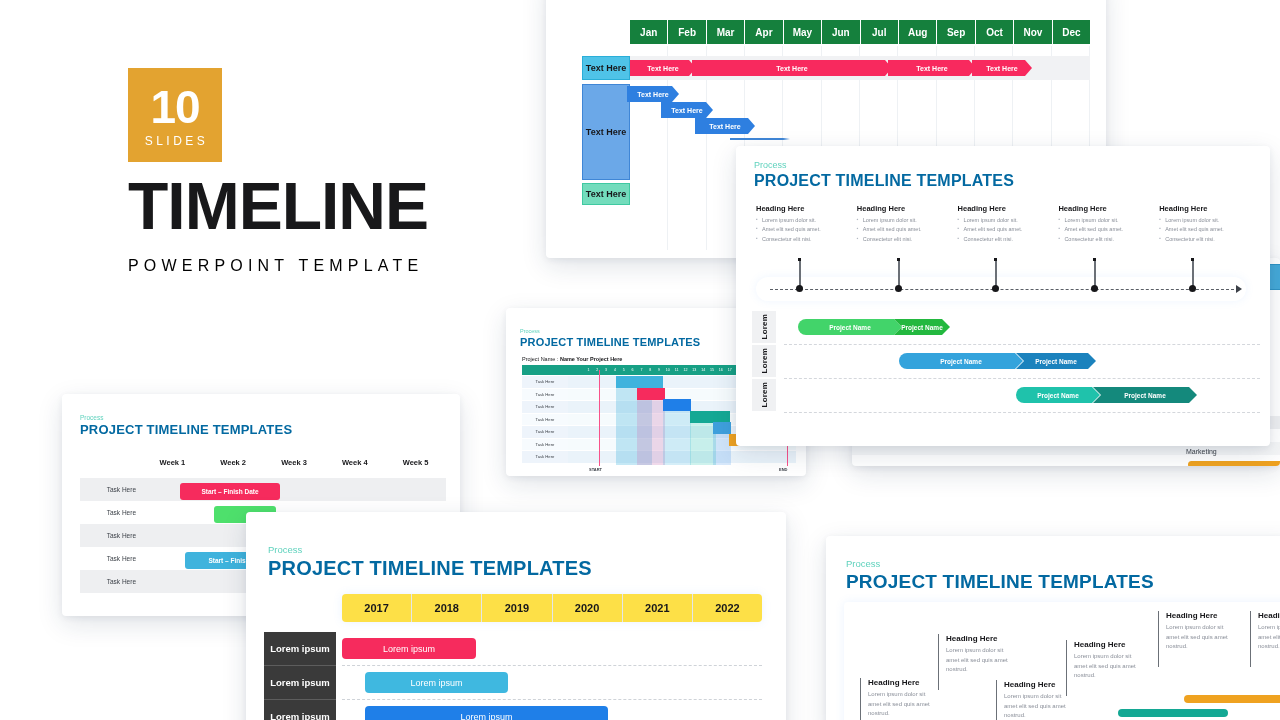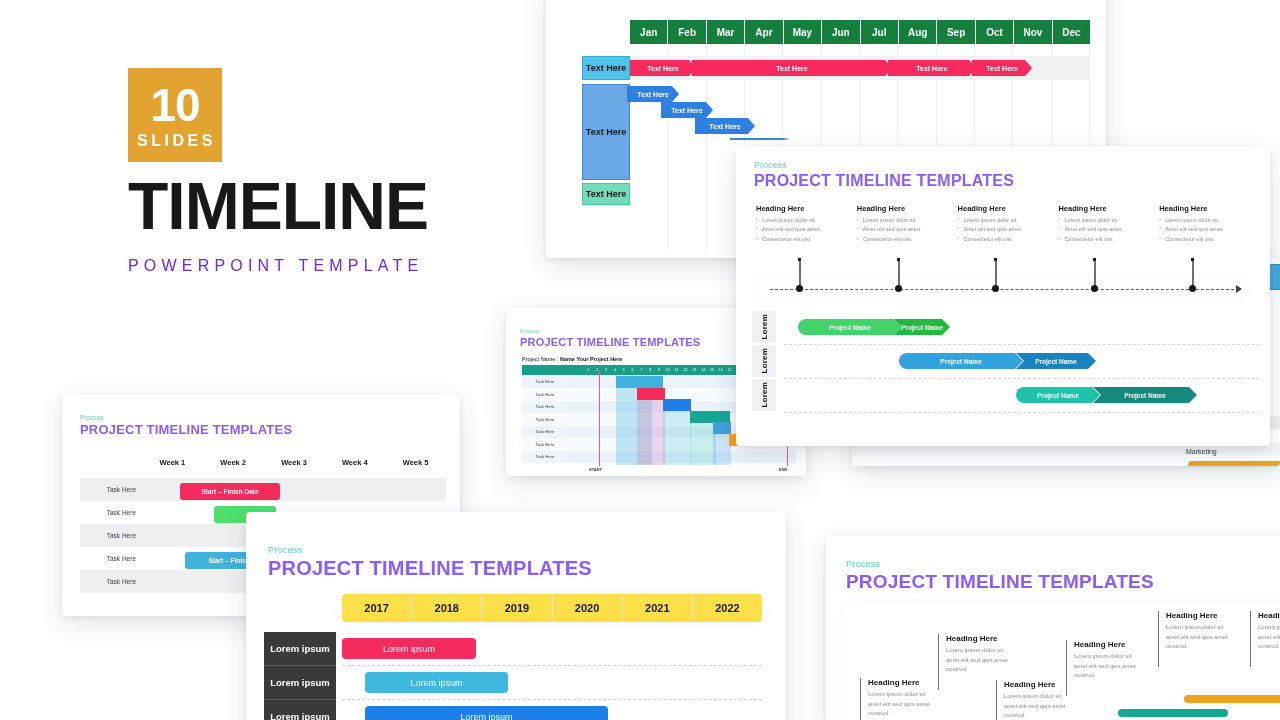--- a/index.html
+++ b/index.html
@@ -12,38 +12,38 @@
   .stage { position:absolute; inset:0; overflow:hidden; background:#fff; }
 
   
   .hero { position:absolute; left:128px; top:68px; width:420px; }
   .badge {
     width:94px; height:94px; background:#e3a330; color:#fff;
     display:flex; flex-direction:column; align-items:center; justify-content:center;
     line-height:1;
   }
   .badge-num { font-size:46px; font-weight:bold; letter-spacing:-1px; }
-  .badge-sub { font-size:16px; font-weight:bold; letter-spacing:3.5px; margin-top:5px; padding-left:3px;}
+  .badge-sub { font-size:12px; font-weight:normal; letter-spacing:3.5px; margin-top:5px; padding-left:3px;}
   .hero-l1, .hero-l2 {
     font-size:66px; font-weight:bold; color:#18181a; letter-spacing:-1px; line-height:1.0;
   }
   .hero-l1 { margin-top:33px; }
   .hero-l2 { margin-top:11px; }
   .hero-sub {
-    margin-top:18px; font-size:16px; letter-spacing:5.2px; color:#6d28d9; font-weight:400;
+    margin-top:18px; font-size:16px; letter-spacing:5.2px; color:#000000; font-weight:400;
   }
 
   
   .slide {
     position:absolute; background:#fff; border-radius:4px;
     box-shadow:0 8px 26px rgba(23,43,77,.13), 0 2px 6px rgba(23,43,77,.07);
     overflow:hidden;
   }
   .eyebrow { color:#5fd2bd; font-size:9px; font-weight:400; }
-  .slide-title { color:#8b5cf6; font-weight:bold; letter-spacing:.2px; }
+  .slide-title { color:#0369a1; font-weight:bold; letter-spacing:.2px; }
 
   
   #slideA { left:546px; top:-22px; width:560px; height:280px; }
   #slideA .inner { position:absolute; left:18px; top:42px; right:8px; bottom:8px; }
   .month-row { position:absolute; left:66px; top:0; right:8px; height:24px; display:flex; gap:1px; }
   .month-cell {
     flex:1; background:#15803d; color:#fff; font-size:10px; font-weight:bold;
     display:flex; align-items:center; justify-content:center;
   }
   .gridcols { position:absolute; left:66px; top:26px; right:8px; bottom:0; display:flex; gap:0; }

